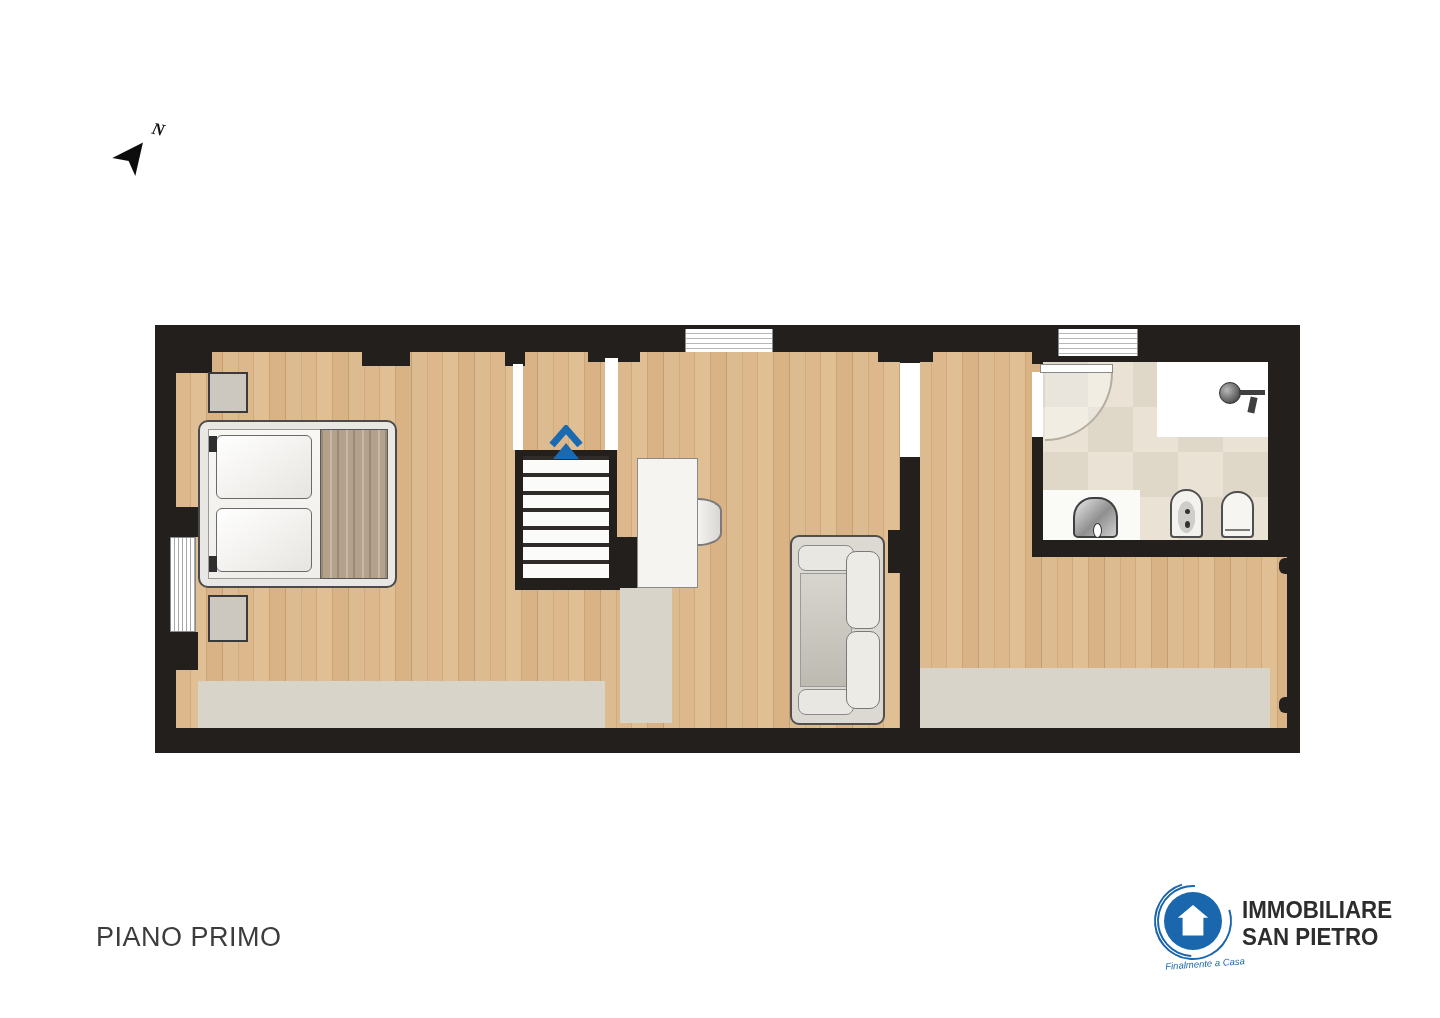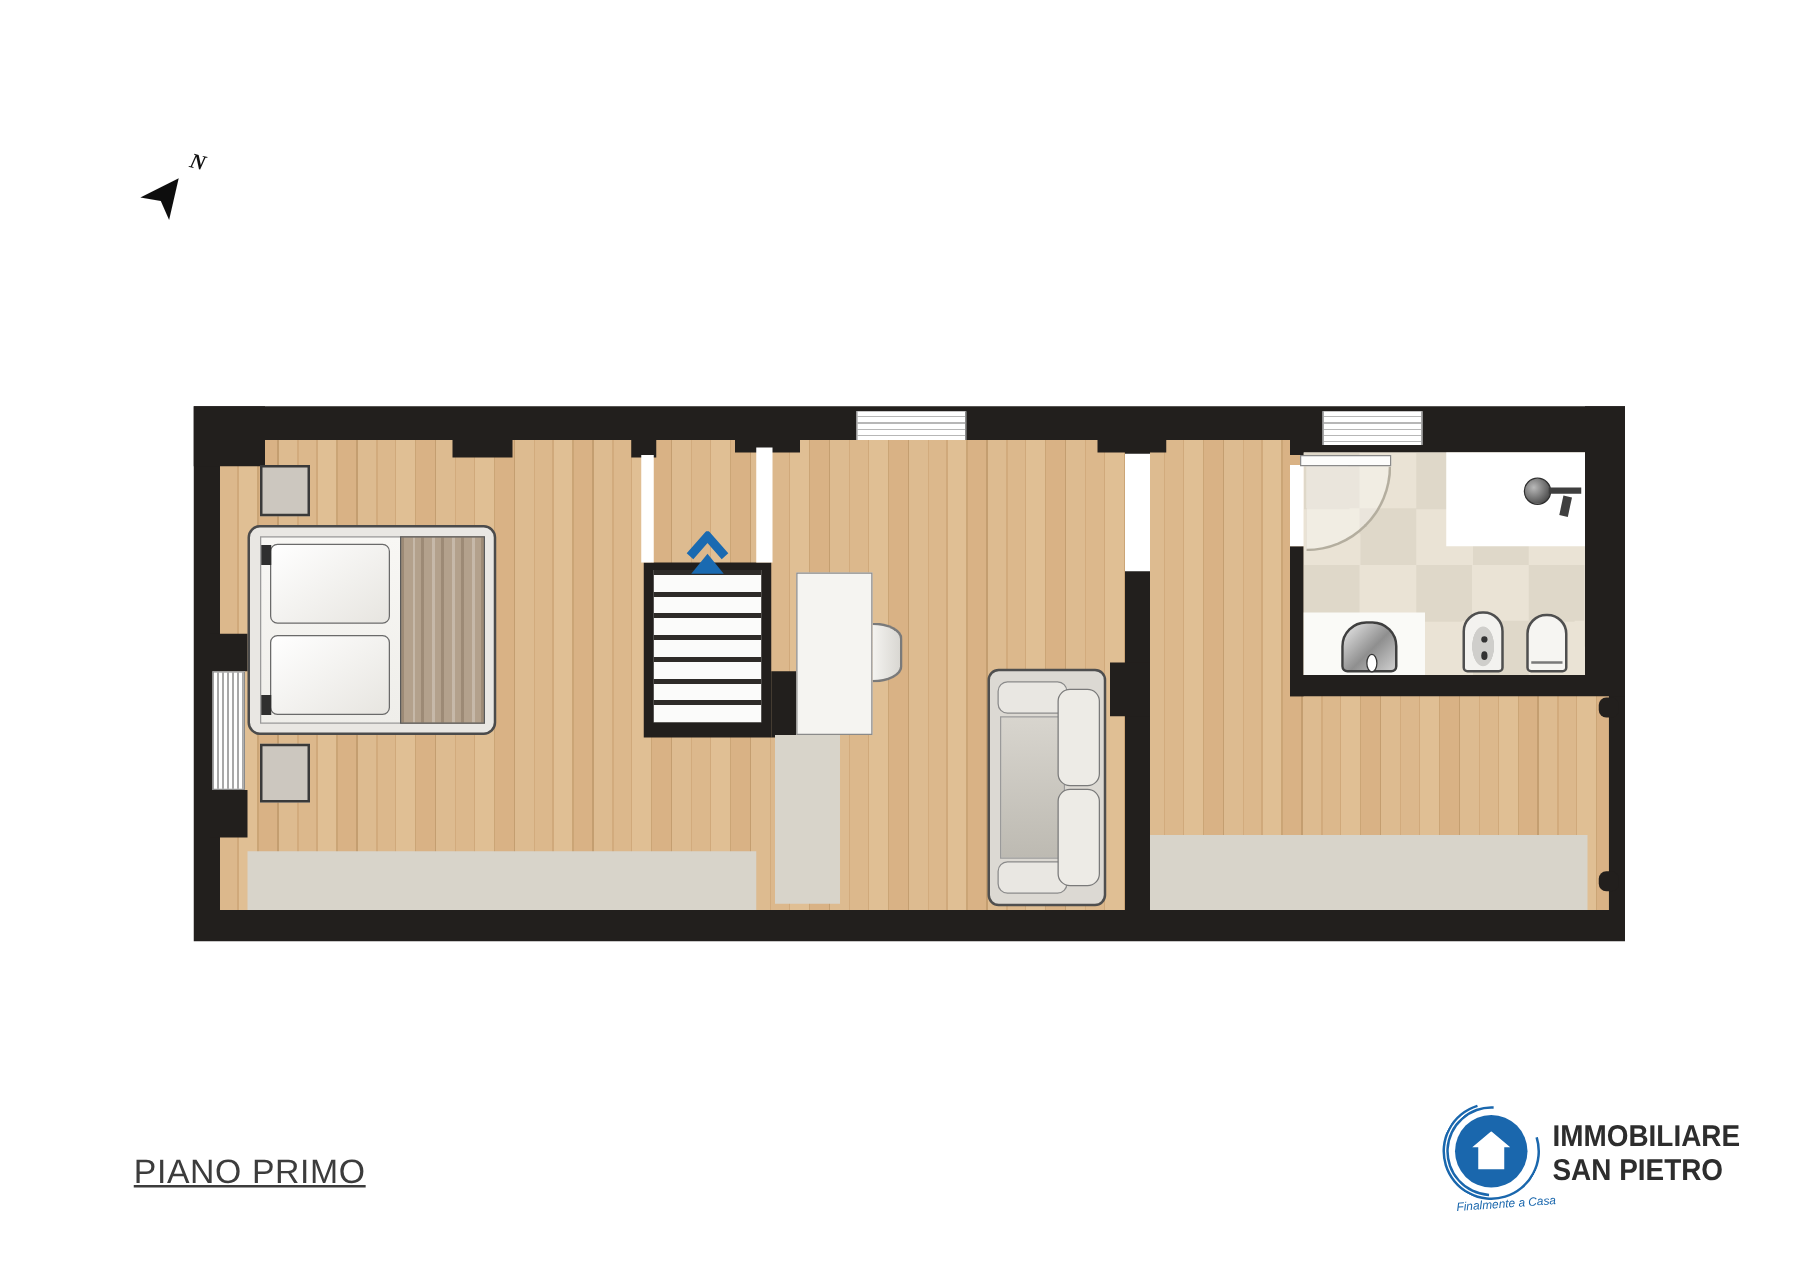--- a/index.html
+++ b/index.html
@@ -157,21 +157,21 @@
   </div>
   <div class="abs bidet" style="left:1015px;top:164px;width:33px;height:49px;">
     <div class="abs dot" style="left:13px;top:18px;width:5px;height:5px;"></div>
     <div class="abs dot" style="left:13px;top:30px;width:5px;height:7px;"></div>
   </div>
   <div class="abs toilet" style="left:1066px;top:166px;width:33px;height:47px;">
     <div class="abs" style="left:2px;top:36px;width:25px;height:0;border-top:2px solid #7a7a7a;"></div>
   </div>
 </div>
 
-<div class="abs floor-label" style="left:107px;top:922px;text-decoration:underline;">PIANO PRIMO</div>
+<div class="abs floor-label" style="left:96px;top:922px;">PIANO PRIMO</div>
 
 <div class="abs" style="left:1156px;top:886px;width:260px;height:95px;">
   <div class="abs arc-sketch" style="left:-2px;top:-4px;width:78px;height:78px;border:2px solid #1a67ad;border-top-color:transparent;transform:rotate(28deg);"></div>
   <div class="abs arc-sketch" style="left:1px;top:-1px;width:72px;height:72px;border:2.5px solid #1a67ad;border-right-color:transparent;border-bottom-color:transparent;transform:rotate(-42deg);"></div>
   <div class="abs logo-circle" style="left:8px;top:6px;width:58px;height:58px;">
     <div class="abs house" style="left:9px;top:9px;width:40px;height:40px;"></div>
   </div>
   <div class="abs tagline" style="left:-6px;top:72px;width:110px;text-align:center;">Finalmente a Casa</div>
   <div class="abs brand" style="left:86px;top:10px;">IMMOBILIARE</div>
   <div class="abs brand" style="left:86px;top:37px;">SAN PIETRO</div>

